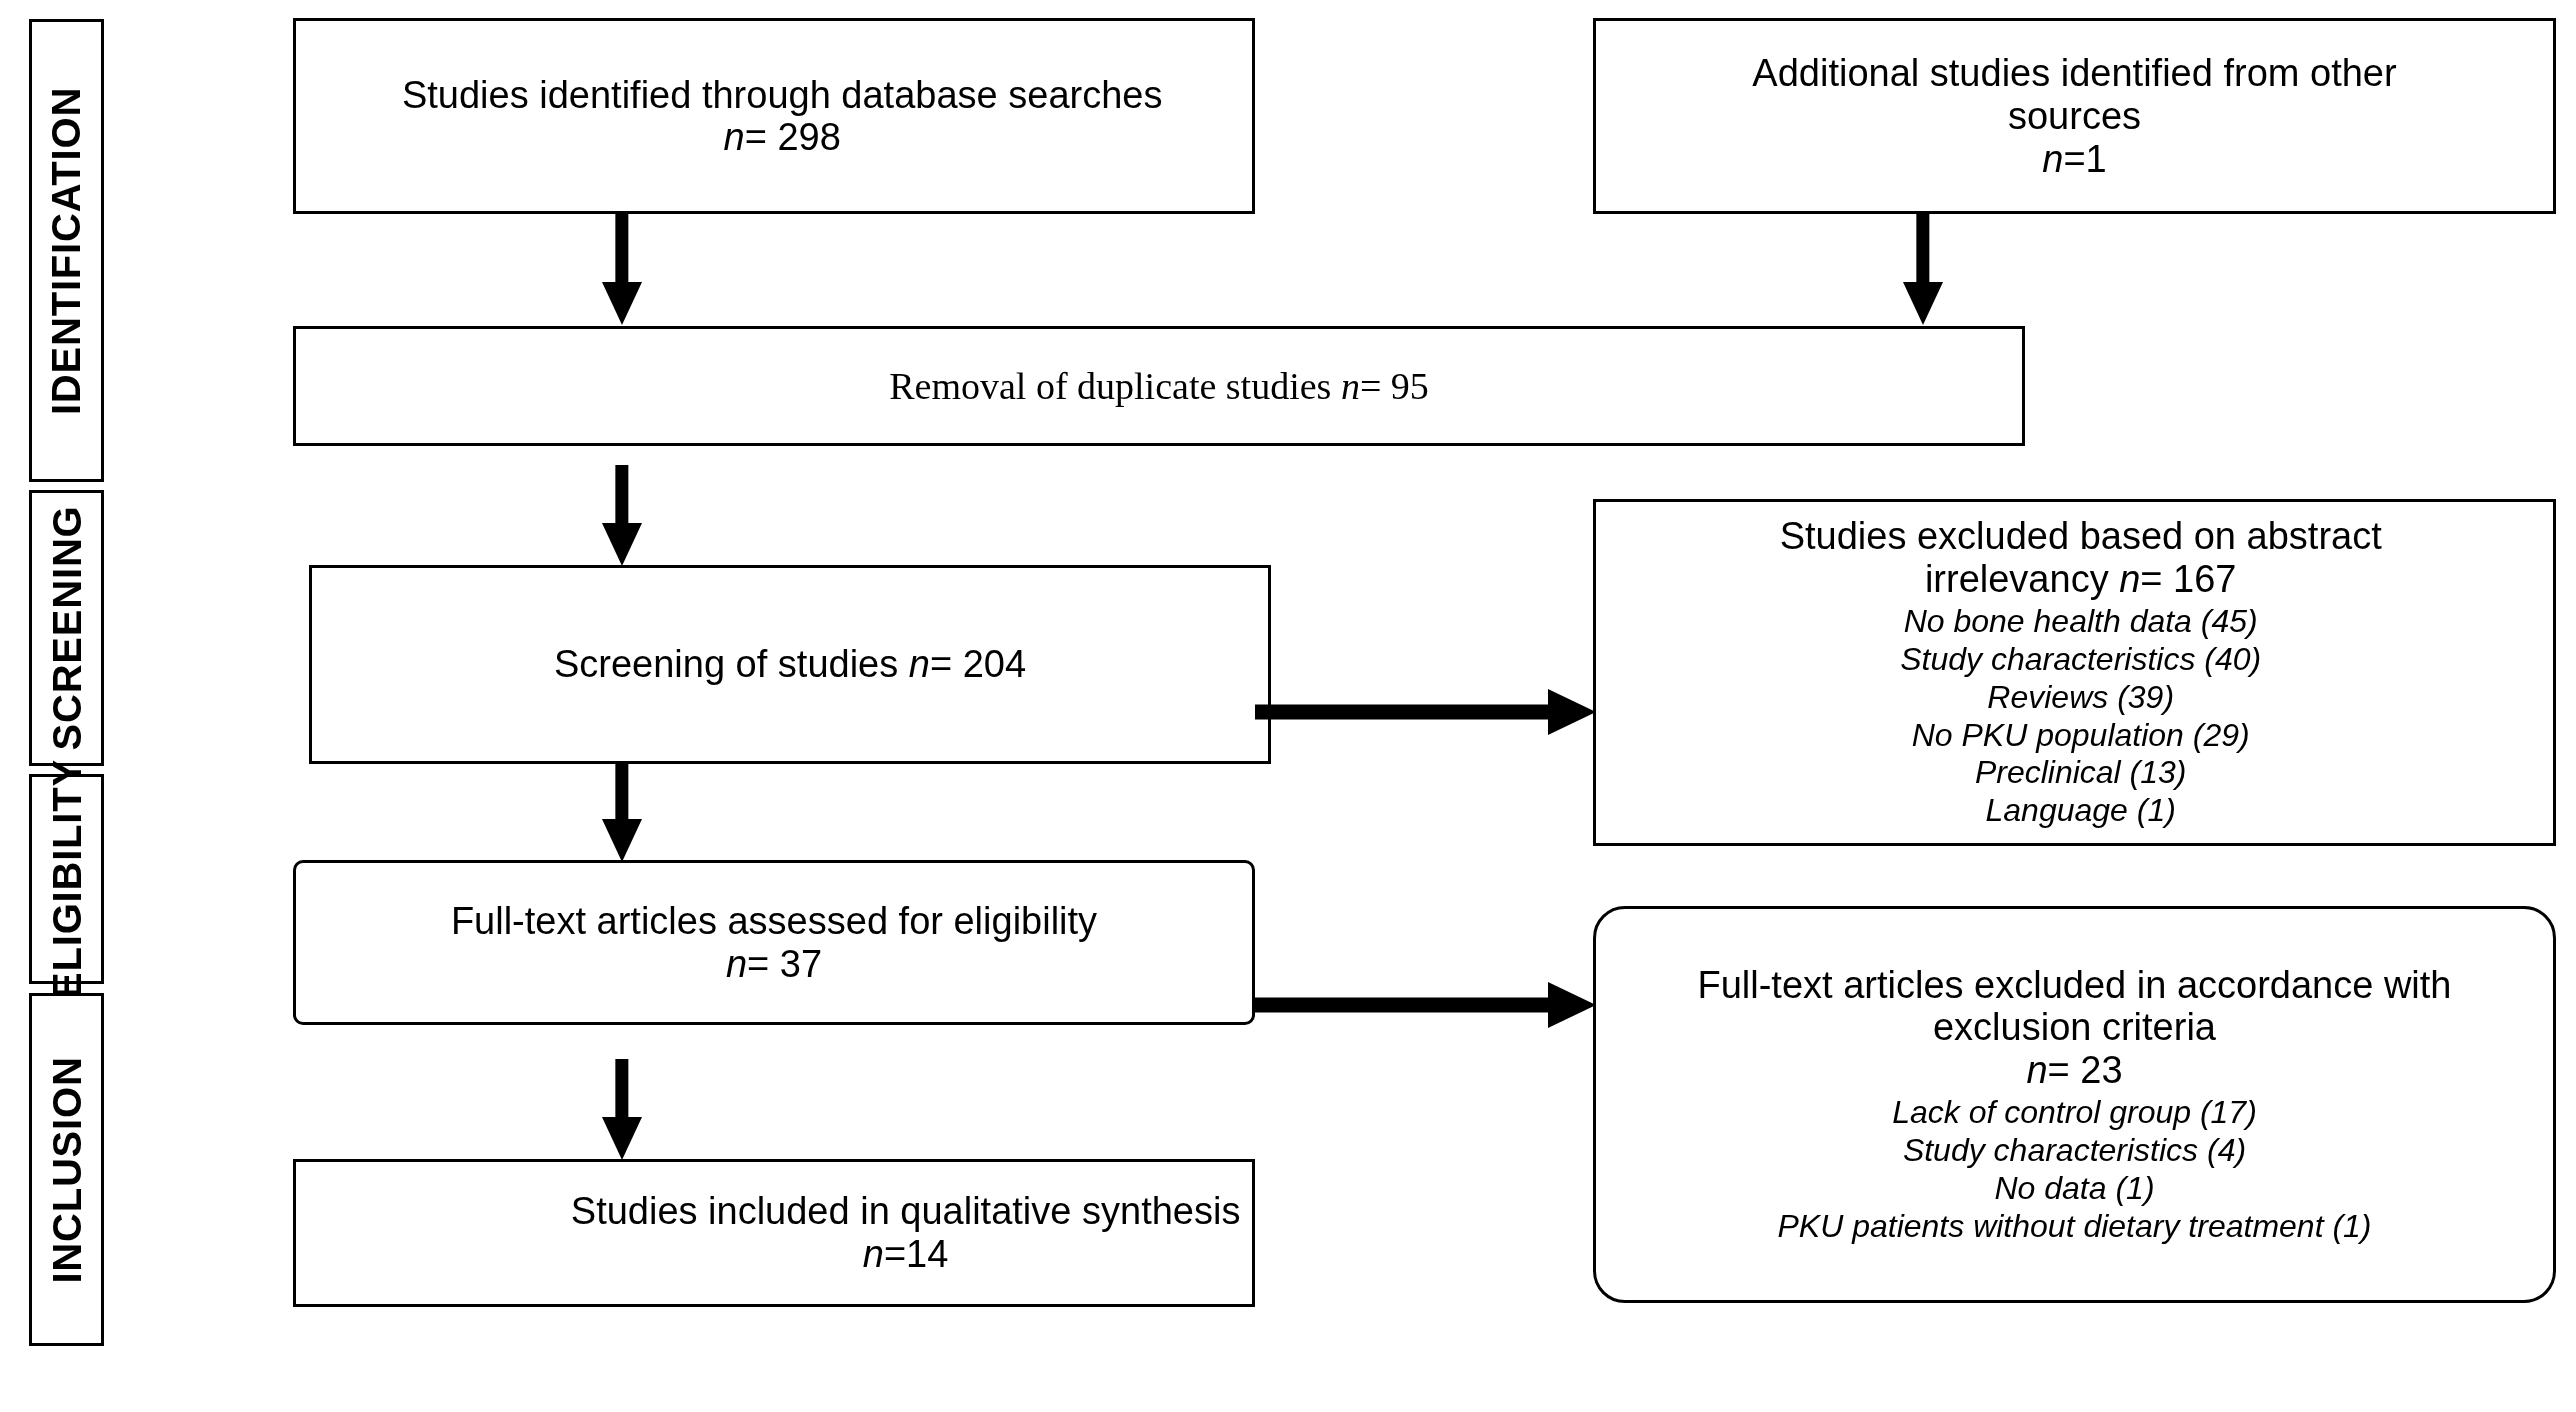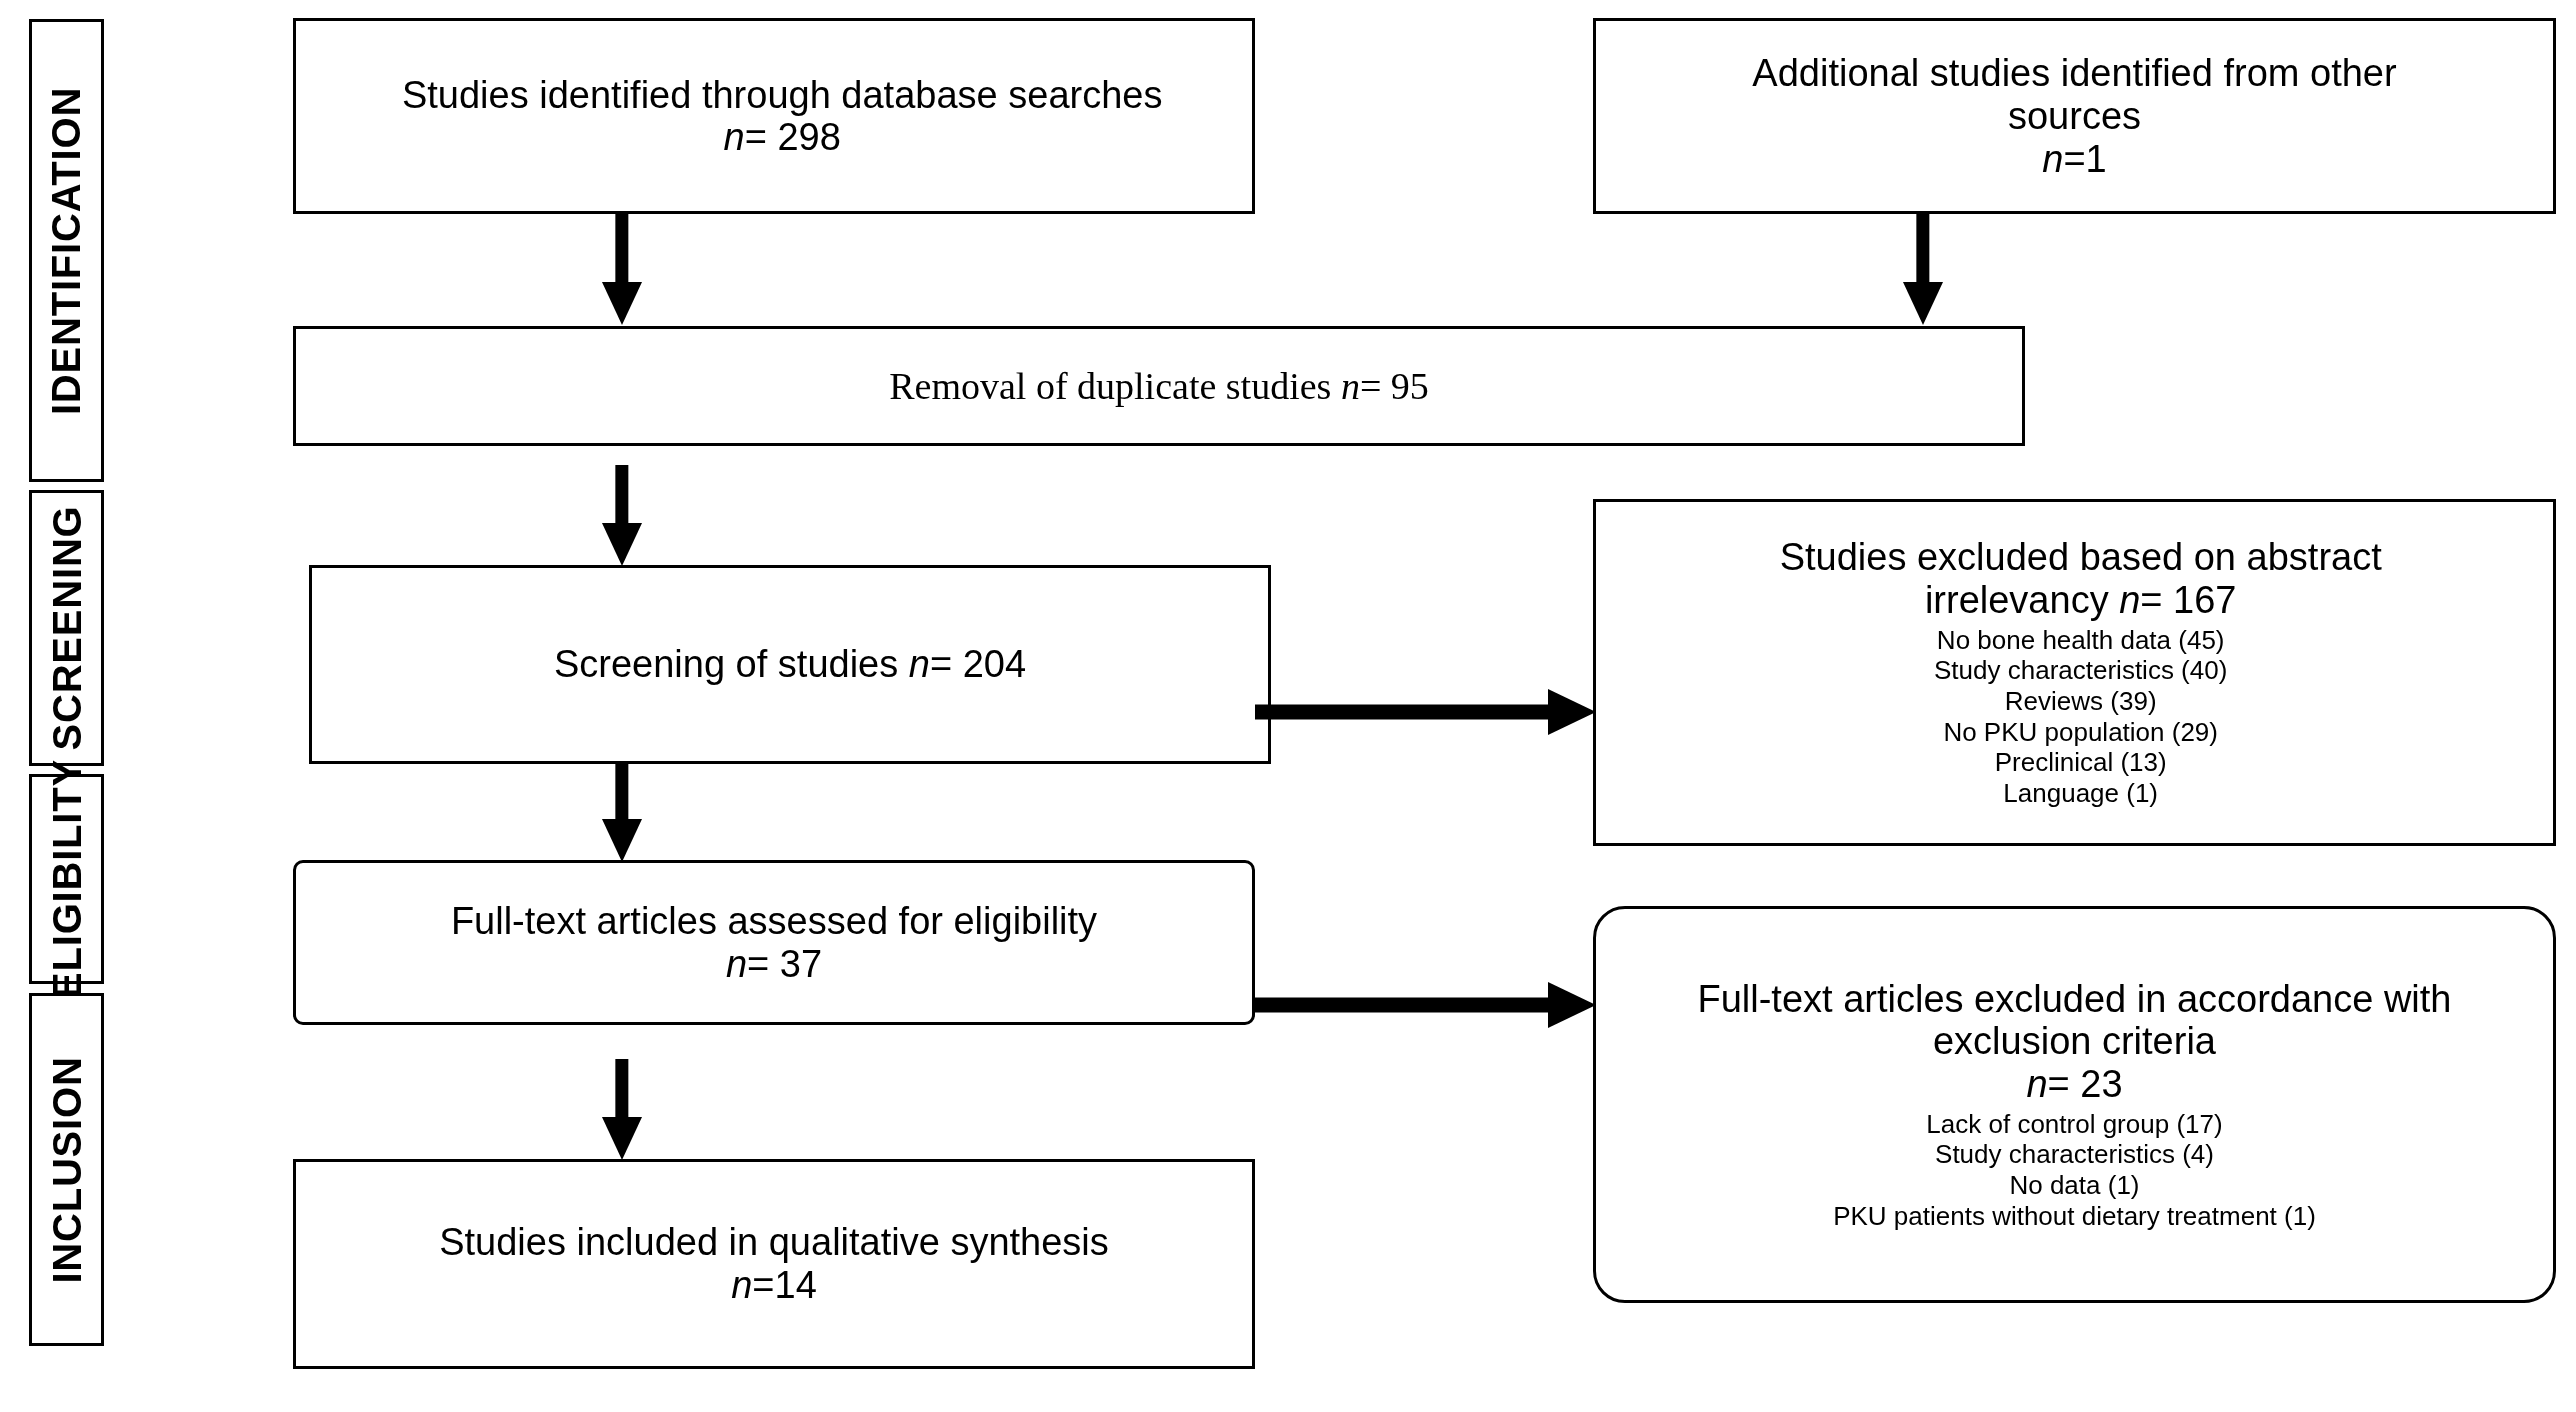--- a/index.html
+++ b/index.html
@@ -21,21 +21,21 @@
 
   
   .flow-box{
     position:absolute;border:3.3px solid #000;background:#fff;box-sizing:border-box;
     display:flex;flex-direction:column;align-items:center;justify-content:center;
     text-align:center;padding:5px 11.6px;
   }
   .bx-main{font-size:38px;line-height:1.12;}
   .bx-main .ln{display:block;}
   .sub-list{margin-top:3.3px;}
-  .sub-list .sub{display:block;font-size:26px;line-height:1.18;}
+  .sub-list .sub{display:block;font-size:32px;line-height:1.18;font-style:italic;}
   em.n{font-style:italic;}
 
   
   .v-arrow{position:absolute;}
   .v-arrow .shaft{position:absolute;left:50%;transform:translateX(-50%);width:13.3px;background:#000;top:0;}
   .v-arrow .head{
     position:absolute;left:50%;transform:translateX(-50%);width:0;height:0;
     border-left:20px solid transparent;border-right:20px solid transparent;
     border-top:43px solid #000;
   }
@@ -159,21 +159,21 @@
       <span class="sub">No data (1)</span>
       <span class="sub">PKU patients without dietary treatment (1)</span>
     </div>
   </div>
 
   <div class="v-arrow" style="left:602px;top:1059px;width:40px;height:101px;">
     <div class="shaft" style="height:58px;"></div>
     <div class="head" style="top:58px;"></div>
   </div>
 
-  <div class="flow-box" style="left:293px;top:1159px;width:962px;height:210px;">
+  <div class="flow-box" style="left:293px;top:1159px;width:962px;height:148px;align-items:flex-end;">
     <div class="bx-main">
       <span class="ln">Studies included in qualitative synthesis</span>
       <span class="ln"><em class="n">n</em><span>=14</span></span>
     </div>
   </div>
 
 </div>
 
 
 </body></html>

